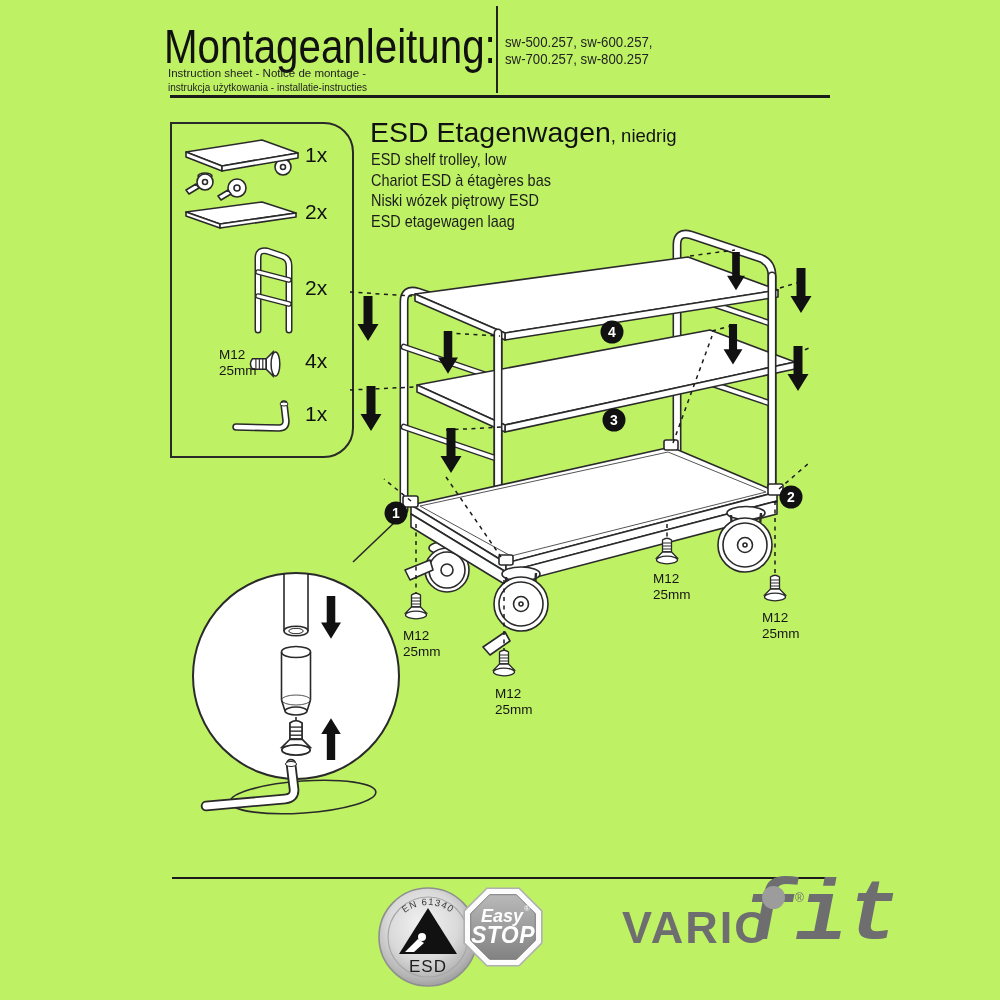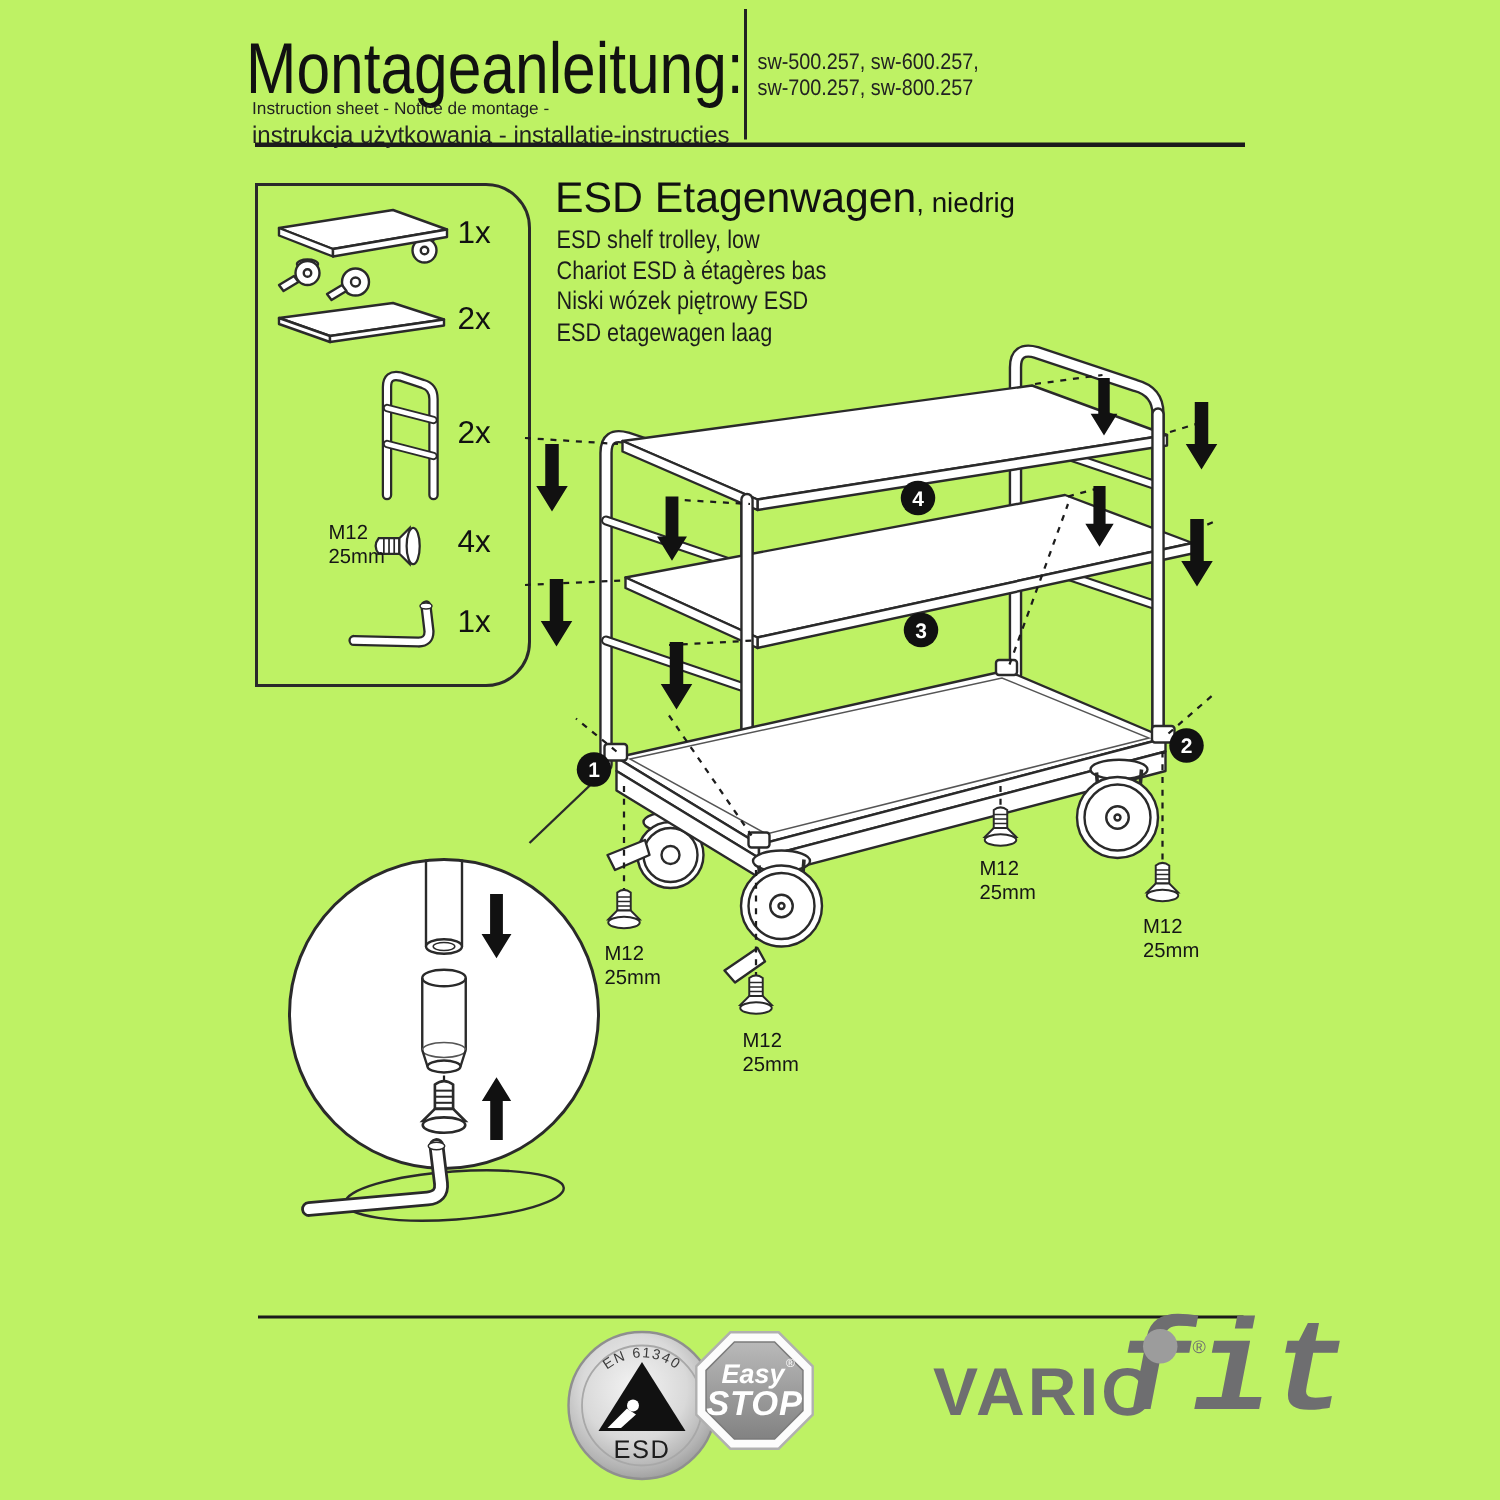--- a/index.html
+++ b/index.html
@@ -6,21 +6,21 @@
   .page{position:relative;width:1000px;height:1000px;background:#bef264;overflow:hidden;
         font-family:"Liberation Sans",sans-serif;color:#161616;}
   .abs{position:absolute;}
   
   .h1{left:164px;top:23px;font-size:48px;font-weight:400;line-height:1;white-space:nowrap;
       transform:scaleX(0.84);transform-origin:0 0;color:#111;}
   .codes{left:505px;top:34px;font-size:15px;line-height:16.5px;white-space:nowrap;
          transform:scaleX(0.88);transform-origin:0 0;color:#222;}
   .vdiv{left:496px;top:6px;width:2px;height:87px;background:#222;}
   .sub1{left:168px;top:67px;font-size:11.5px;color:#222;white-space:nowrap;}
-  .sub2{left:168px;top:81.5px;font-size:16px;color:#222;white-space:nowrap;}
+  .sub2{left:168px;top:81.5px;font-size:10px;color:#222;white-space:nowrap;}
   .ruleTop{left:170px;top:95px;width:660px;height:3px;background:#1b1b1b;}
   .ruleBot{left:172px;top:877px;width:657px;height:2.4px;background:#1b1b1b;}
   
   .panel{left:170px;top:122px;width:180px;height:332px;border:2.4px solid #2a2a2a;
          border-radius:0 30px 30px 0;background:transparent;}
   
   .ptitle{left:370px;top:118px;font-size:28.5px;line-height:1;white-space:nowrap;color:#111;}
   .ptitle .sfx{font-size:18.5px;}
   .psubs{left:371px;top:150px;font-size:17px;line-height:20.7px;white-space:nowrap;
          transform:scaleX(0.85);transform-origin:0 0;color:#1c1c1c;}

